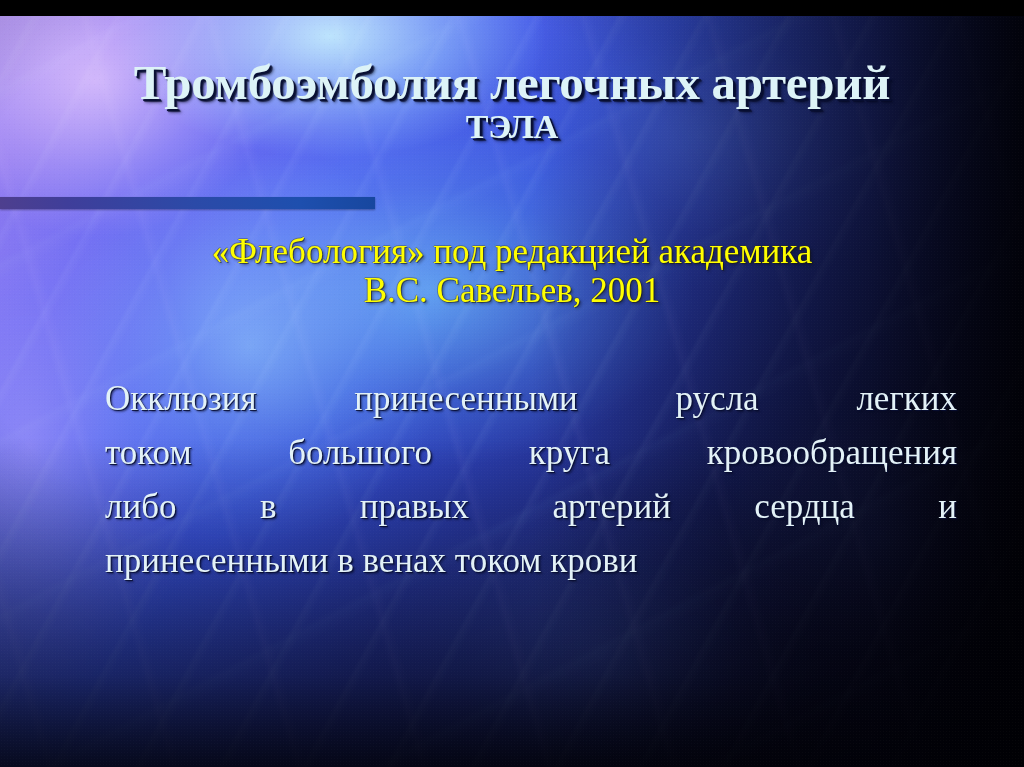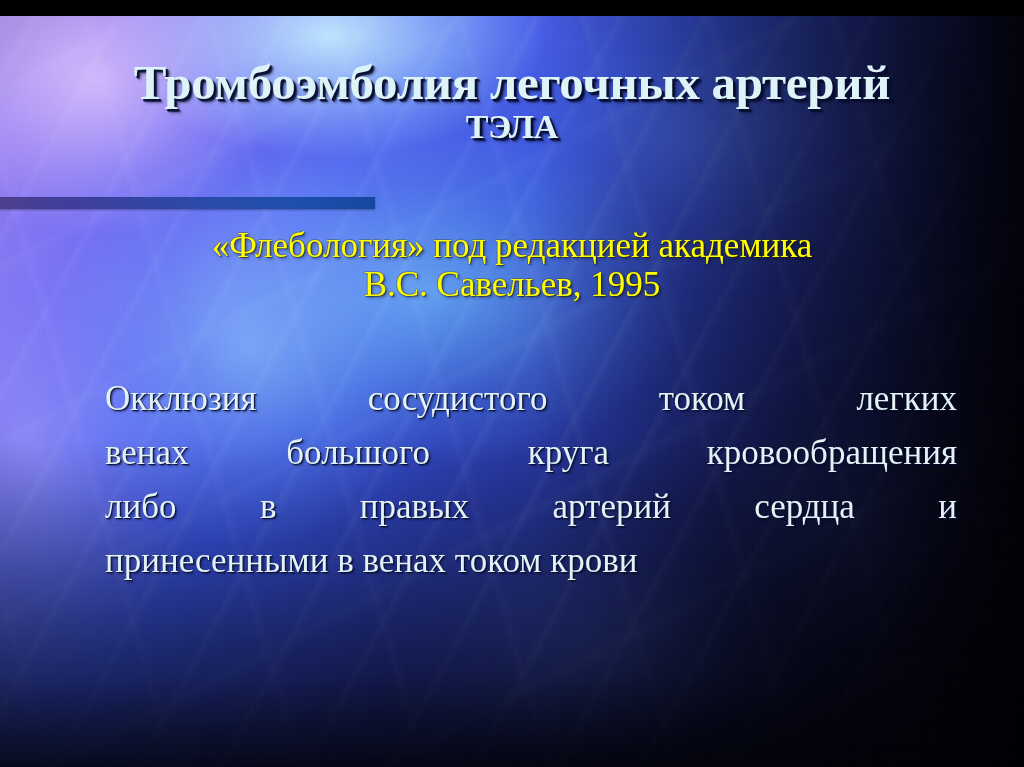--- a/index.html
+++ b/index.html
@@ -137,21 +137,21 @@
     width: 375px;
     height: 12px;
     background: linear-gradient(to right, #4e3f8e 0%, #3f3e9a 18%, #2b4aa8 52%, #1e4fae 80%, #17479f 100%);
     box-shadow: 0 1px 2px rgba(0,0,0,0.35);
   }
 
   
   #subtitle-block {
     position: absolute;
     left: 0;
-    top: 210px;
+    top: 216px;
     width: 1024px;
     text-align: center;
     line-height: 1.12;
   }
   .subtitle-line {
     display: block;
     color: #ffff00;
     font-size: 35px;
     font-weight: 400;
     text-shadow:
@@ -205,26 +205,26 @@
 
     <div id="title-block">
       <span class="title-line" id="title-line-1">Тромбоэмболия легочных артерий</span>
       <span class="title-line" id="title-line-2">ТЭЛА</span>
     </div>
 
     <div id="title-rule"></div>
 
     <div id="subtitle-block">
       <span class="subtitle-line" id="subtitle-line-1">«Флебология» под редакцией академика</span>
-      <span class="subtitle-line" id="subtitle-line-2">В.С. Савельев, 1995</span>
+      <span class="subtitle-line" id="subtitle-line-2">В.С. Савельев, 2001</span>
     </div>
 
     <div id="body-block">
       <p id="body-paragraph">
-        <span class="jline">Окклюзия сосудистого током легких</span>
-        <span class="jline">венах большого круга кровообращения</span>
+        <span class="jline">Окклюзия принесенными русла легких</span>
+        <span class="jline">током большого круга кровообращения</span>
         <span class="jline">либо в правых артерий сердца и</span>
         <span class="jline last">принесенными в венах током крови</span>
       </p>
     </div>
 
   </div>
 </div>
 
 </body></html>

